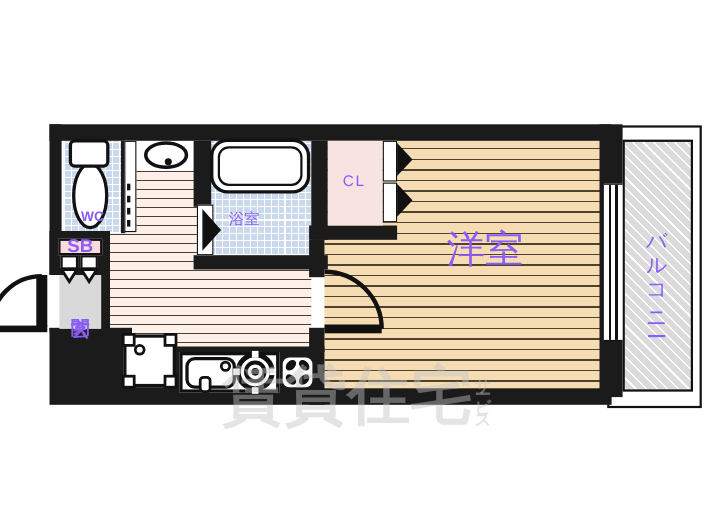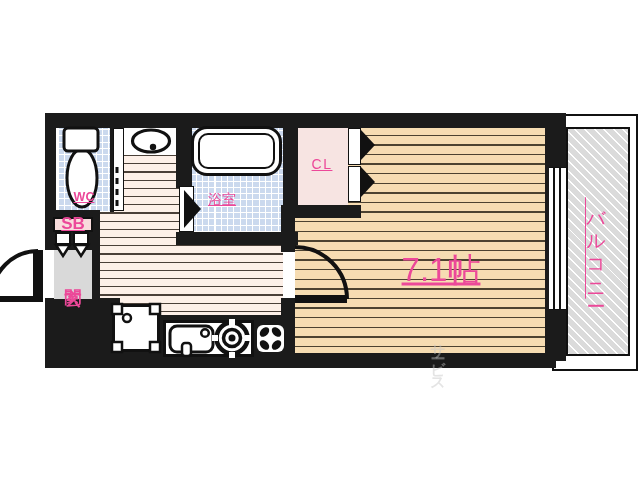--- a/index.html
+++ b/index.html
@@ -13,21 +13,21 @@
     background-image:repeating-linear-gradient(180deg, #4a4038 0 1.3px, transparent 1.3px 8.2px);}
   .floor-west{background-color:var(--wood-tan);
     background-image:repeating-linear-gradient(180deg, #4c4230 0 1.3px, transparent 1.3px 9.6px);}
   .tile{background-color:var(--tile-blue);
     background-image:repeating-linear-gradient(0deg,#fff 0 1px,transparent 1px 6.3px),
                      repeating-linear-gradient(90deg,#fff 0 1px,transparent 1px 6.3px);}
   .hatch{background-color:var(--balcony-gray);
     background-image:repeating-linear-gradient(45deg,#ffffff 0 1.4px,transparent 1.4px 6.8px);}
   .white-strip{background:#fff;border:1.5px solid #111;}
   svg.overlay{position:absolute;left:0;top:0;z-index:4;pointer-events:none;}
-  .lbl{position:absolute;transform:translate(-50%,-50%);color:#ec4899;white-space:nowrap;z-index:5;text-decoration:underline;}
+  .lbl{position:absolute;transform:translate(-50%,-50%);color:#8b5cf6;white-space:nowrap;z-index:5;}
   .vert{writing-mode:vertical-rl;text-orientation:upright;}
   .wm{position:absolute;z-index:6;color:rgba(195,195,195,0.45);font-weight:700;
       pointer-events:none;white-space:nowrap;}
 </style>
 </head>
 <body>
 
 <div id="stage">
 
   <div class="abs floor floor-hall" style="left:95px;top:155px;width:188px;height:165px;"></div>
@@ -139,20 +139,21 @@
       <ellipse cx="264.5" cy="332" rx="5.5" ry="3.8" transform="rotate(-45 264.5 332)"></ellipse>
       <ellipse cx="276.5" cy="332" rx="5.5" ry="3.8" transform="rotate(45 276.5 332)"></ellipse>
       <ellipse cx="264.5" cy="345" rx="5.5" ry="3.8" transform="rotate(45 264.5 345)"></ellipse>
       <ellipse cx="276.5" cy="345" rx="5.5" ry="3.8" transform="rotate(-45 276.5 345)"></ellipse>
     </g>
   </svg>
 
   <div class="lbl" style="left:84px;top:197px;font-size:12.5px;font-weight:600;">WC</div>
   <div class="lbl" style="left:222px;top:200px;font-size:14px;font-weight:500;">浴室</div>
   <div class="lbl" style="left:322px;top:164px;font-size:14px;font-weight:500;letter-spacing:1.5px;">CL</div>
-  <div class="lbl" style="left:441px;top:270px;font-size:33px;font-weight:500;">7.1帖</div>
+  <div class="lbl" style="left:441px;top:227px;font-size:35px;font-weight:500;">洋室</div>
   <div class="lbl vert" style="left:596px;top:248px;font-size:19px;font-weight:500;letter-spacing:3px;">バルコニー</div>
   <div class="lbl vert" style="left:73px;top:276px;font-size:17px;font-weight:600;">玄関</div>
   <div class="lbl" style="left:73px;top:224px;font-size:17px;font-weight:600;">SB</div>
 
+  <div class="wm" style="left:202px;top:328px;font-size:57px;line-height:64px;">賃貸住宅</div>
   <div class="wm vert" style="left:426px;top:333px;font-size:15px;line-height:24px;">サービス</div>
 
 </div>
 
 </body></html>

